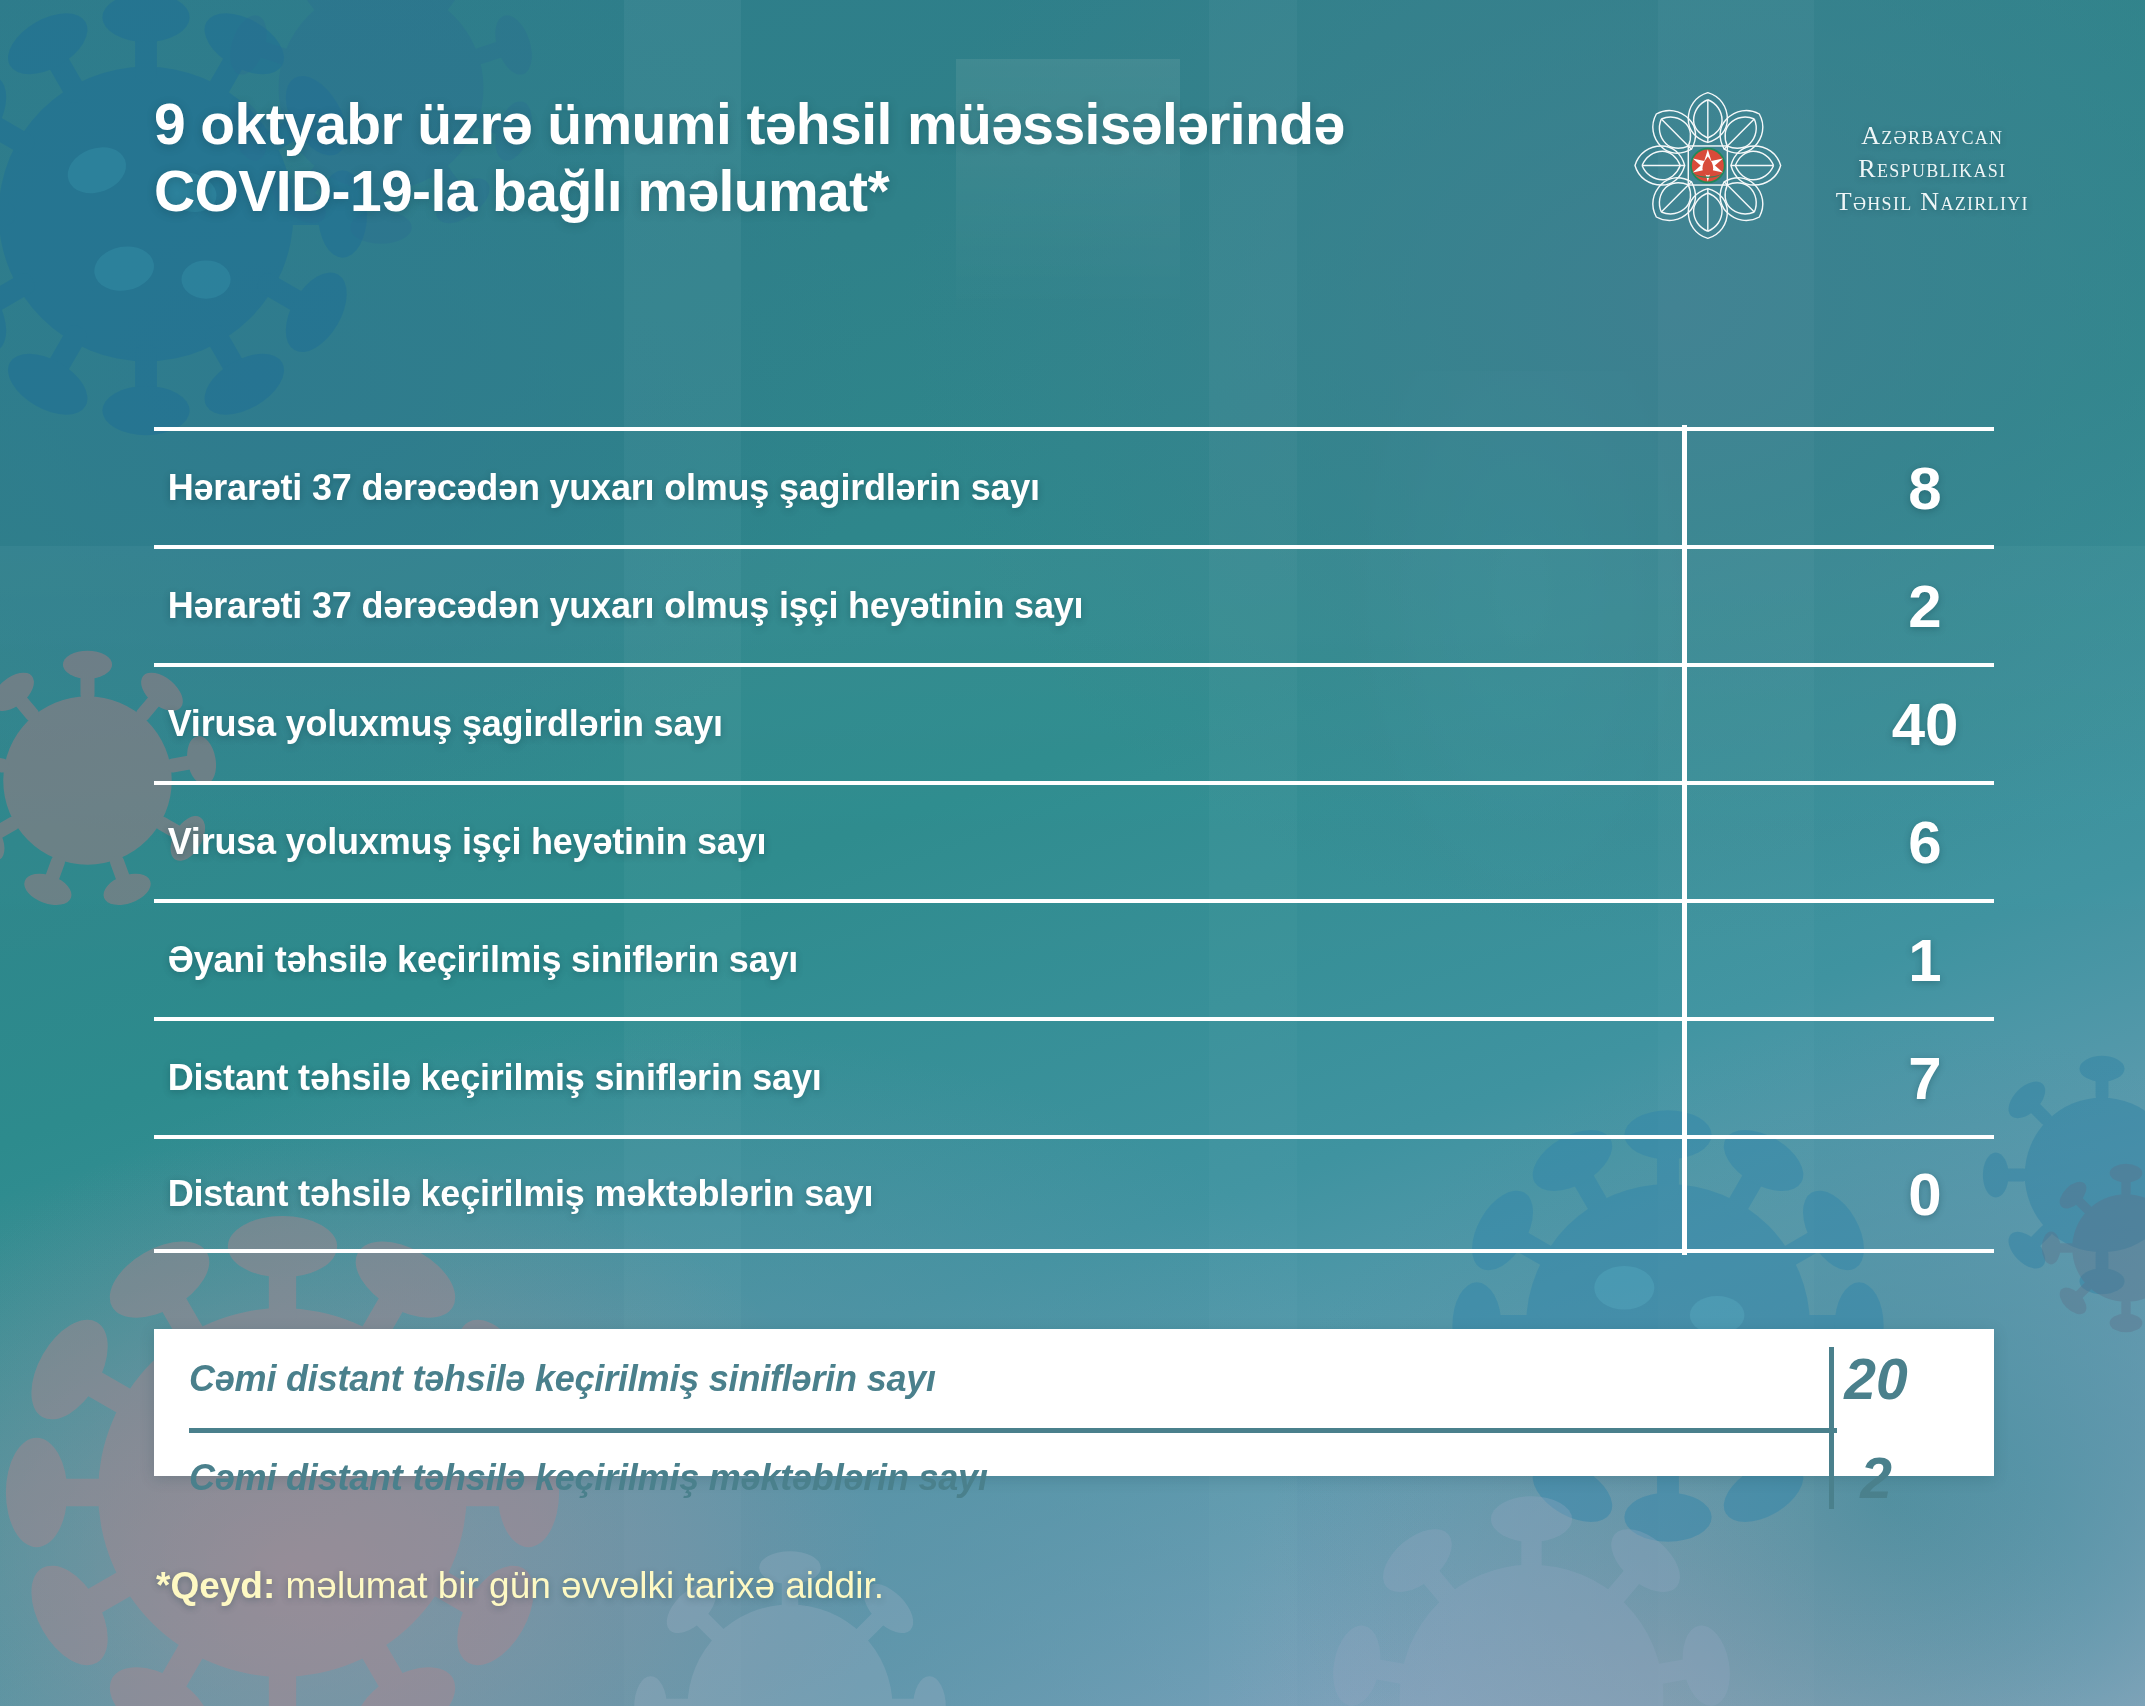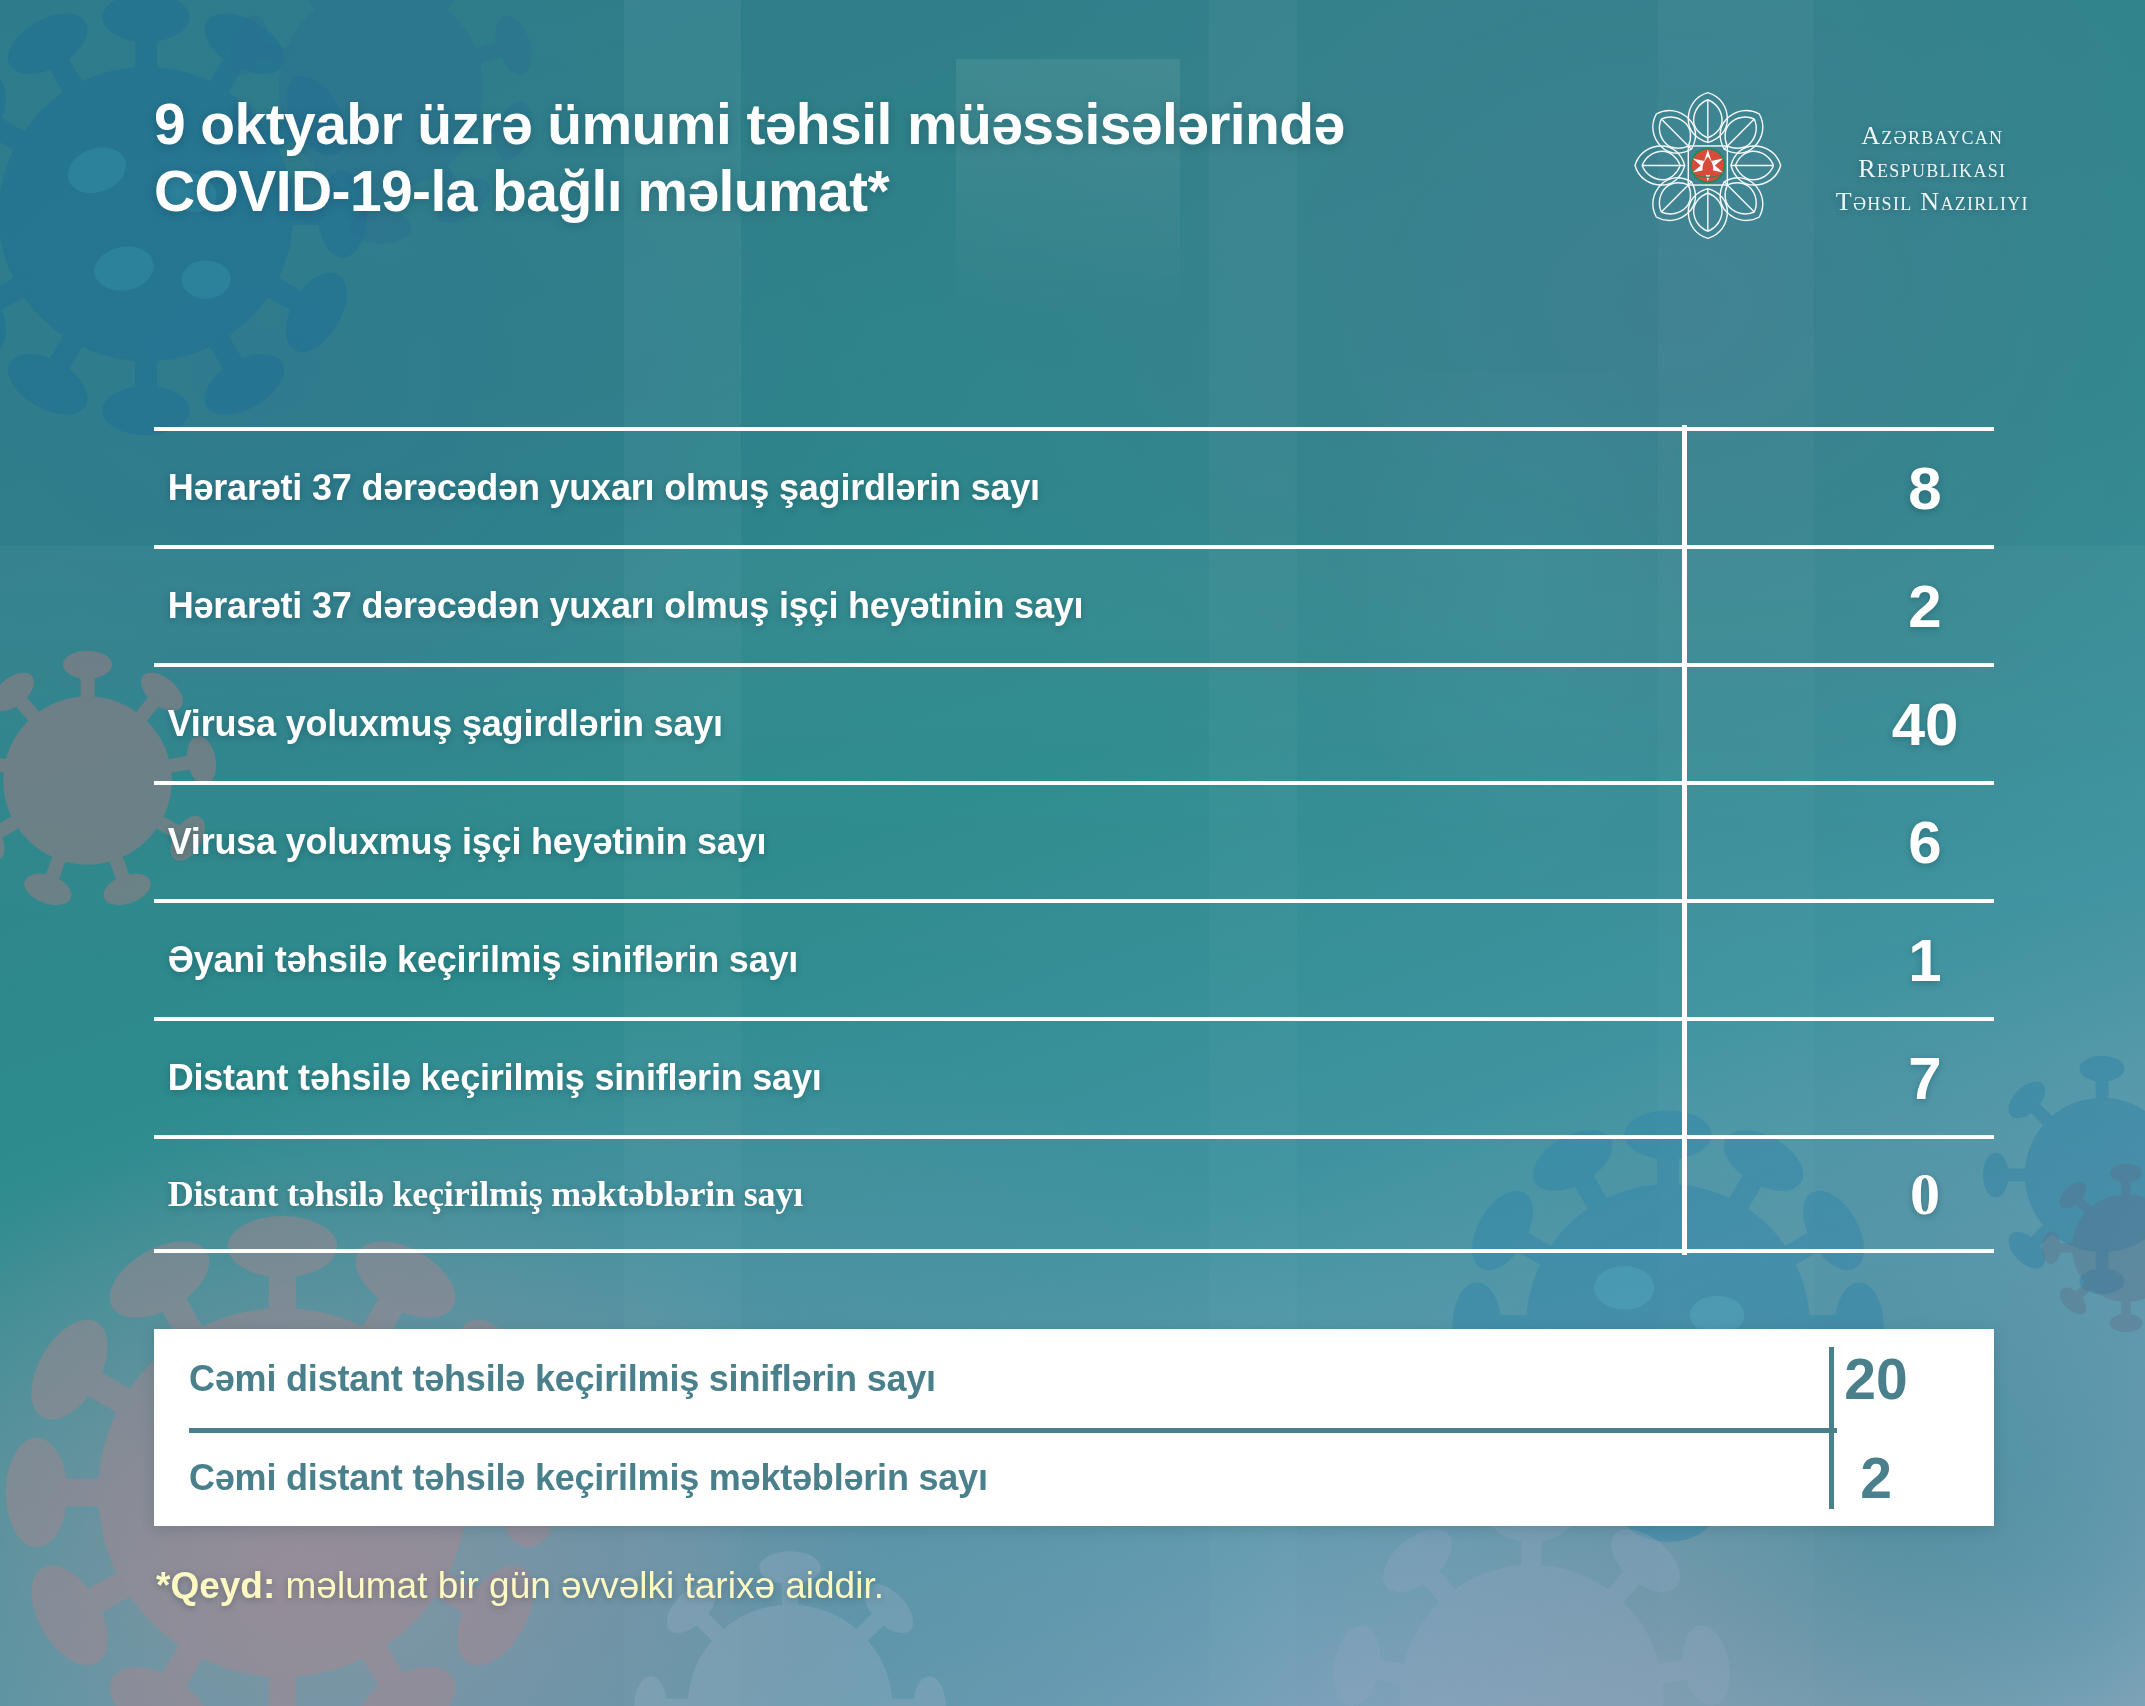--- a/index.html
+++ b/index.html
@@ -77,43 +77,44 @@
     text-shadow:0 1px 5.9px rgba(10,50,60,.35);
   }
 
   
   .table { position:absolute; left:154px; top:427px; width:1840px; }
   .trow {
     position:relative; height:118px;
     border-top:4.9px solid #ffffff;
     display:flex; align-items:center;gap:20px;
   }
-  .trow:last-child { border-bottom:4.9px solid #ffffff;font-family:Liberation Serif, serif; }
+  .trow:last-child { border-bottom:4.9px solid #ffffff; }
   .tlabel {
     width:1682px; padding-left:13.7px;
     color:#ffffff; font-size:36px; font-weight:bold;
     letter-spacing:-0.2px;
     text-shadow:0 2px 7.8px rgba(10,50,60,.30);
   }
   .tvalue {
     flex:1; text-align:center;
     color:#ffffff; font-size:60px; font-weight:bold;
     text-shadow:0 2px 7.8px rgba(10,50,60,.30);
   }
   .vrule {
     position:absolute; left:1682px; top:425px;
     width:4.9px; height:830px; background:#ffffff;
   }
 
   
   .summary {
     position:absolute; left:154px; top:1329px;
-    width:1840px; height:197px;
+    width:1840px; height:147px;
     background:#ffffff;
     box-shadow:0 2.9px 13.7px rgba(15,60,70,.18);
+    font-style:italic;
   }
   .srow { position:relative; height:99px; display:flex; align-items:center; }
   .srow + .srow::before {
     content:""; position:absolute; left:35px; top:0;
     width:1648px; height:4.9px; background:#4a808c;
   }
   .slabel {
     width:1604px; padding-left:35px;
     color:#4a808c; font-size:36px; font-weight:bold; letter-spacing:-0.2px;
   }

